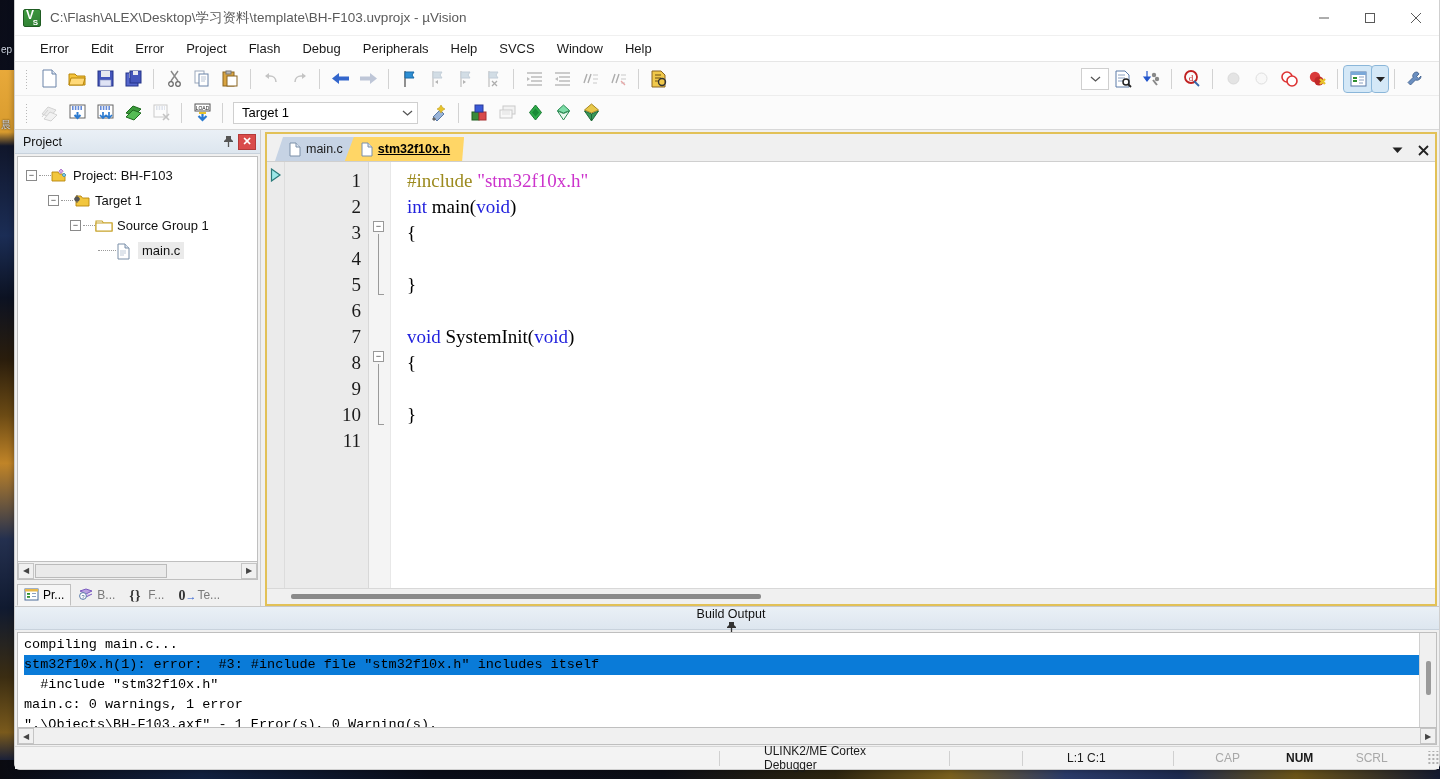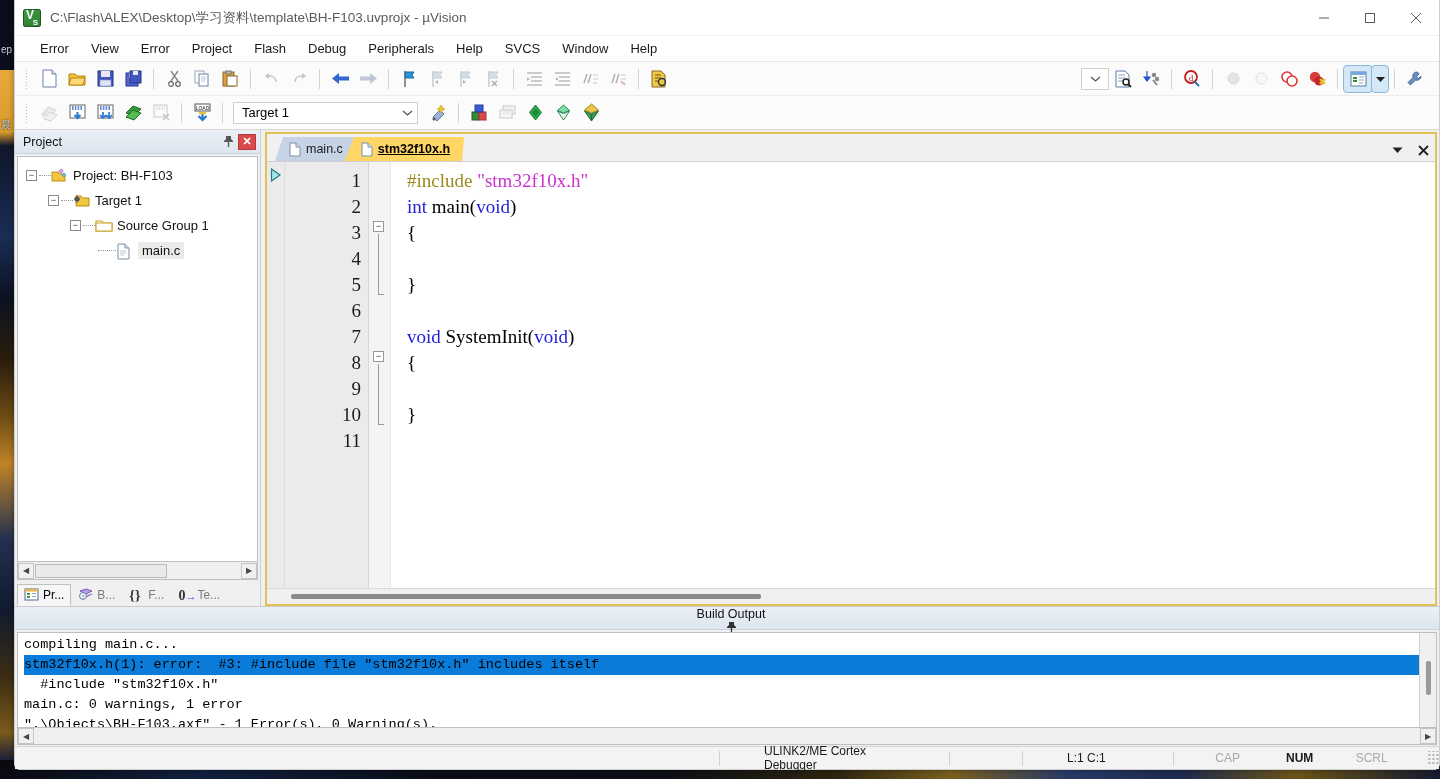--- a/index.html
+++ b/index.html
@@ -342,21 +342,21 @@
         <svg width="12" height="12" viewBox="0 0 12 12">
             <line x1="1" y1="1" x2="11" y2="11" stroke="#5a5a5a" stroke-width="1"></line>
             <line x1="11" y1="1" x2="1" y2="11" stroke="#5a5a5a" stroke-width="1"></line>
           </svg>
       </div>
     </div>
   </div>
 
   <div id="menubar">
     <div class="menu-item">Error</div>
-    <div class="menu-item">View</div>
+    <div class="menu-item">Edit</div>
     <div class="menu-item">Error</div>
     <div class="menu-item">Project</div>
     <div class="menu-item">Flash</div>
     <div class="menu-item">Debug</div>
     <div class="menu-item">Peripherals</div>
     <div class="menu-item">Help</div>
     <div class="menu-item">SVCS</div>
     <div class="menu-item">Window</div>
     <div class="menu-item">Help</div>
   </div>

